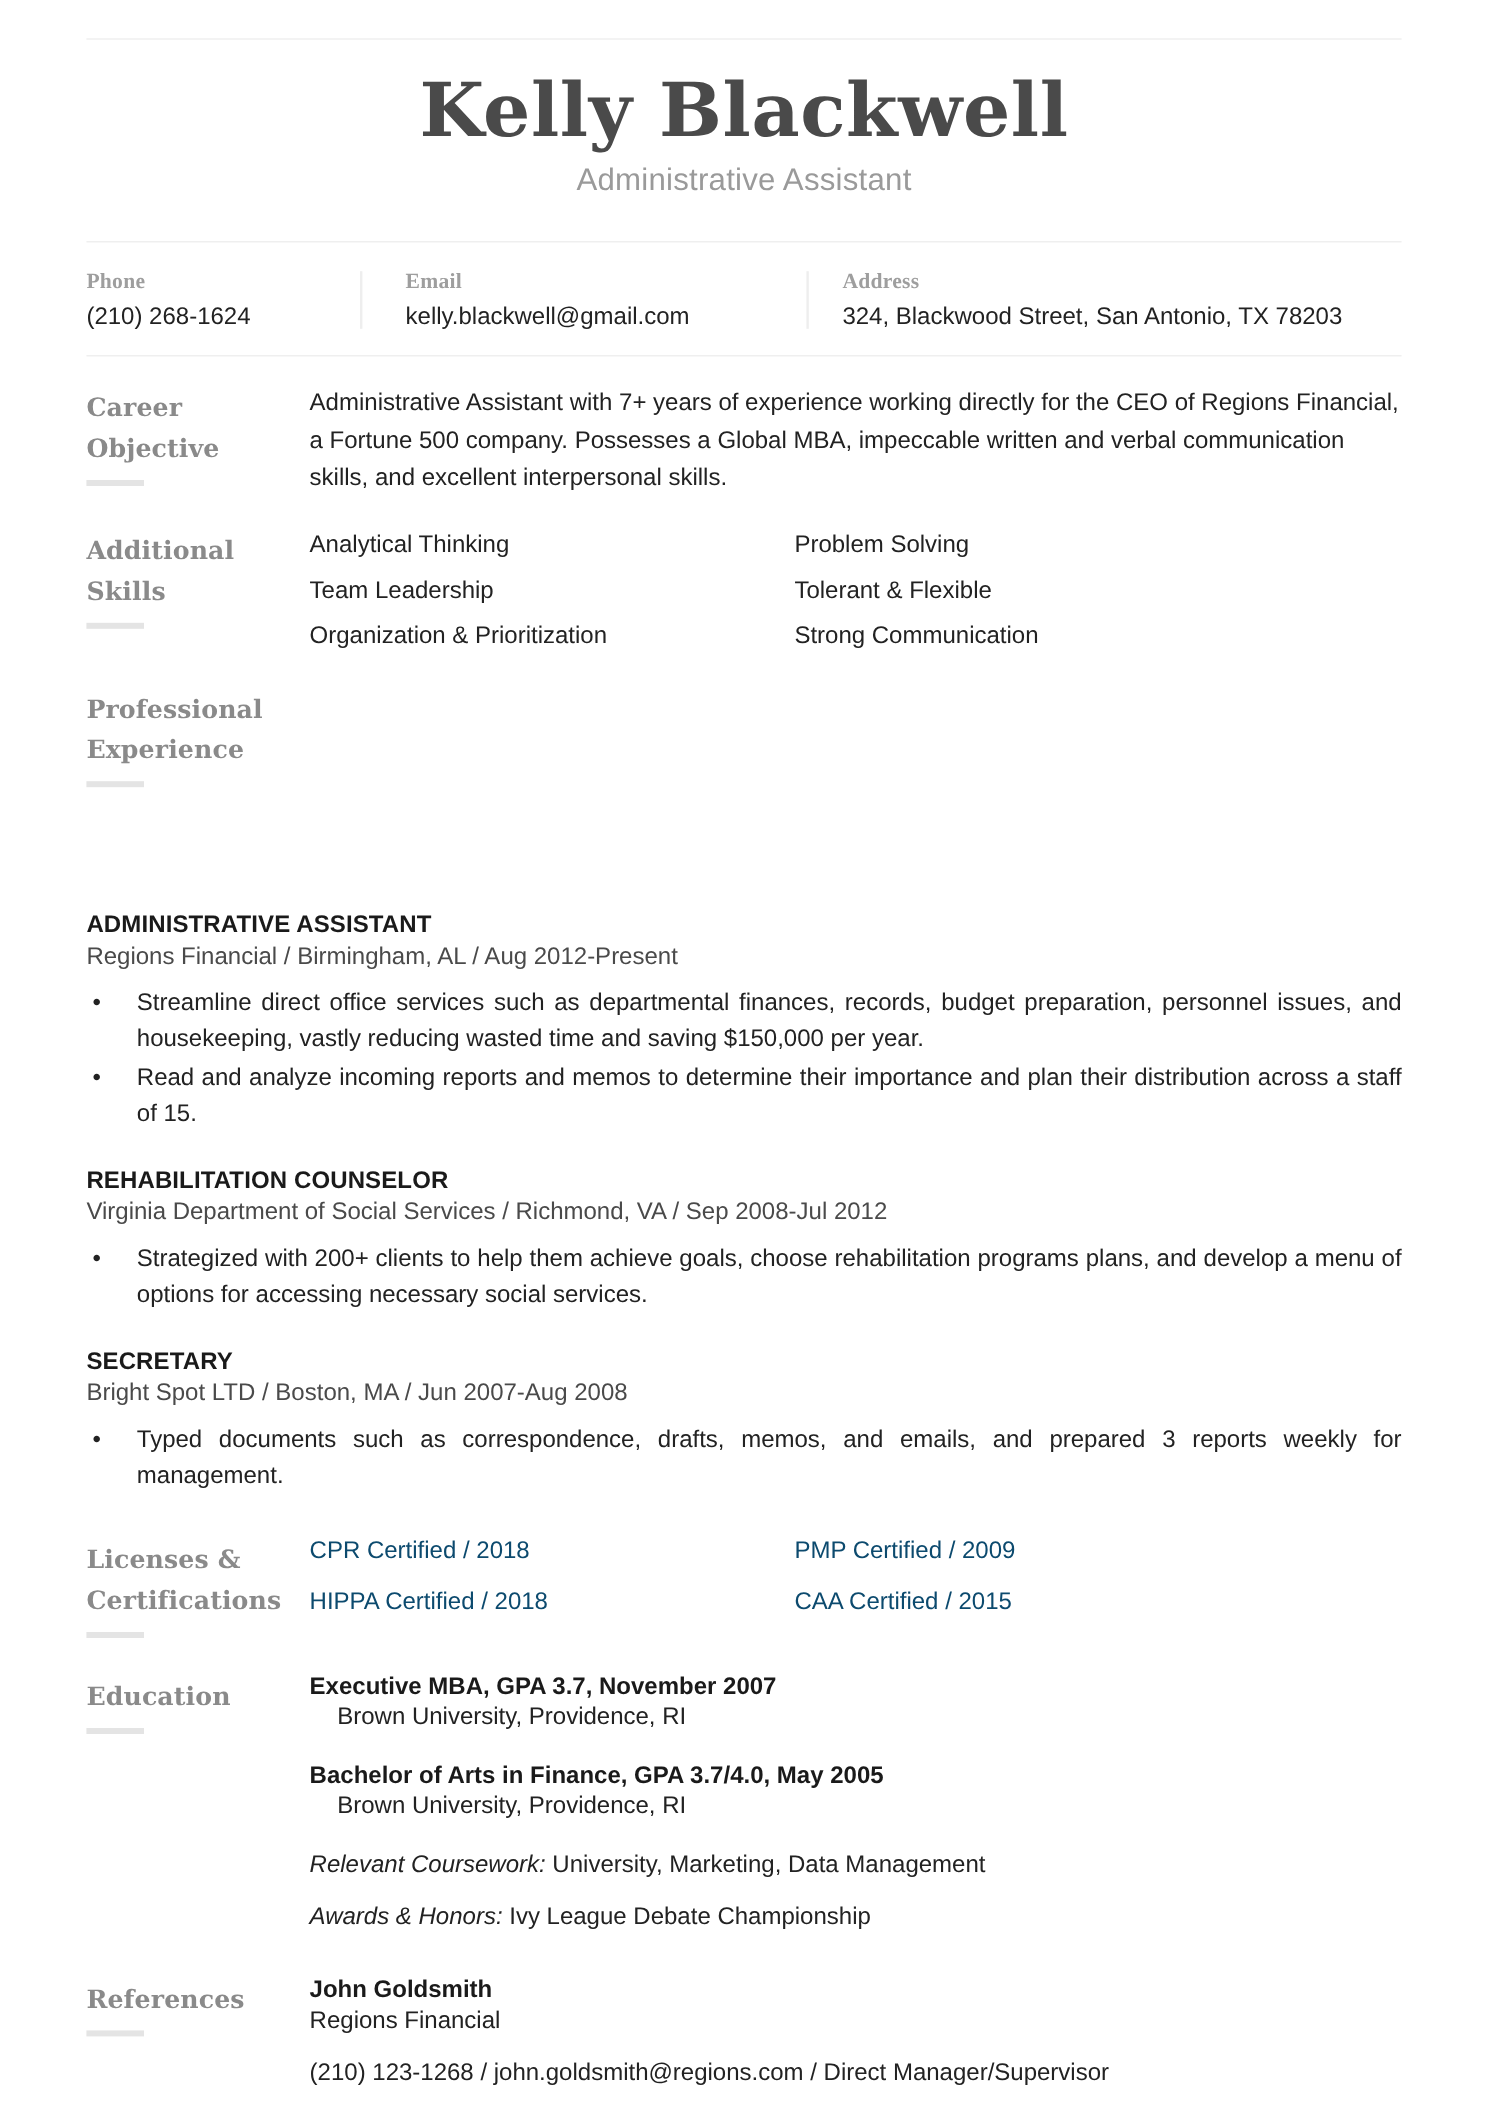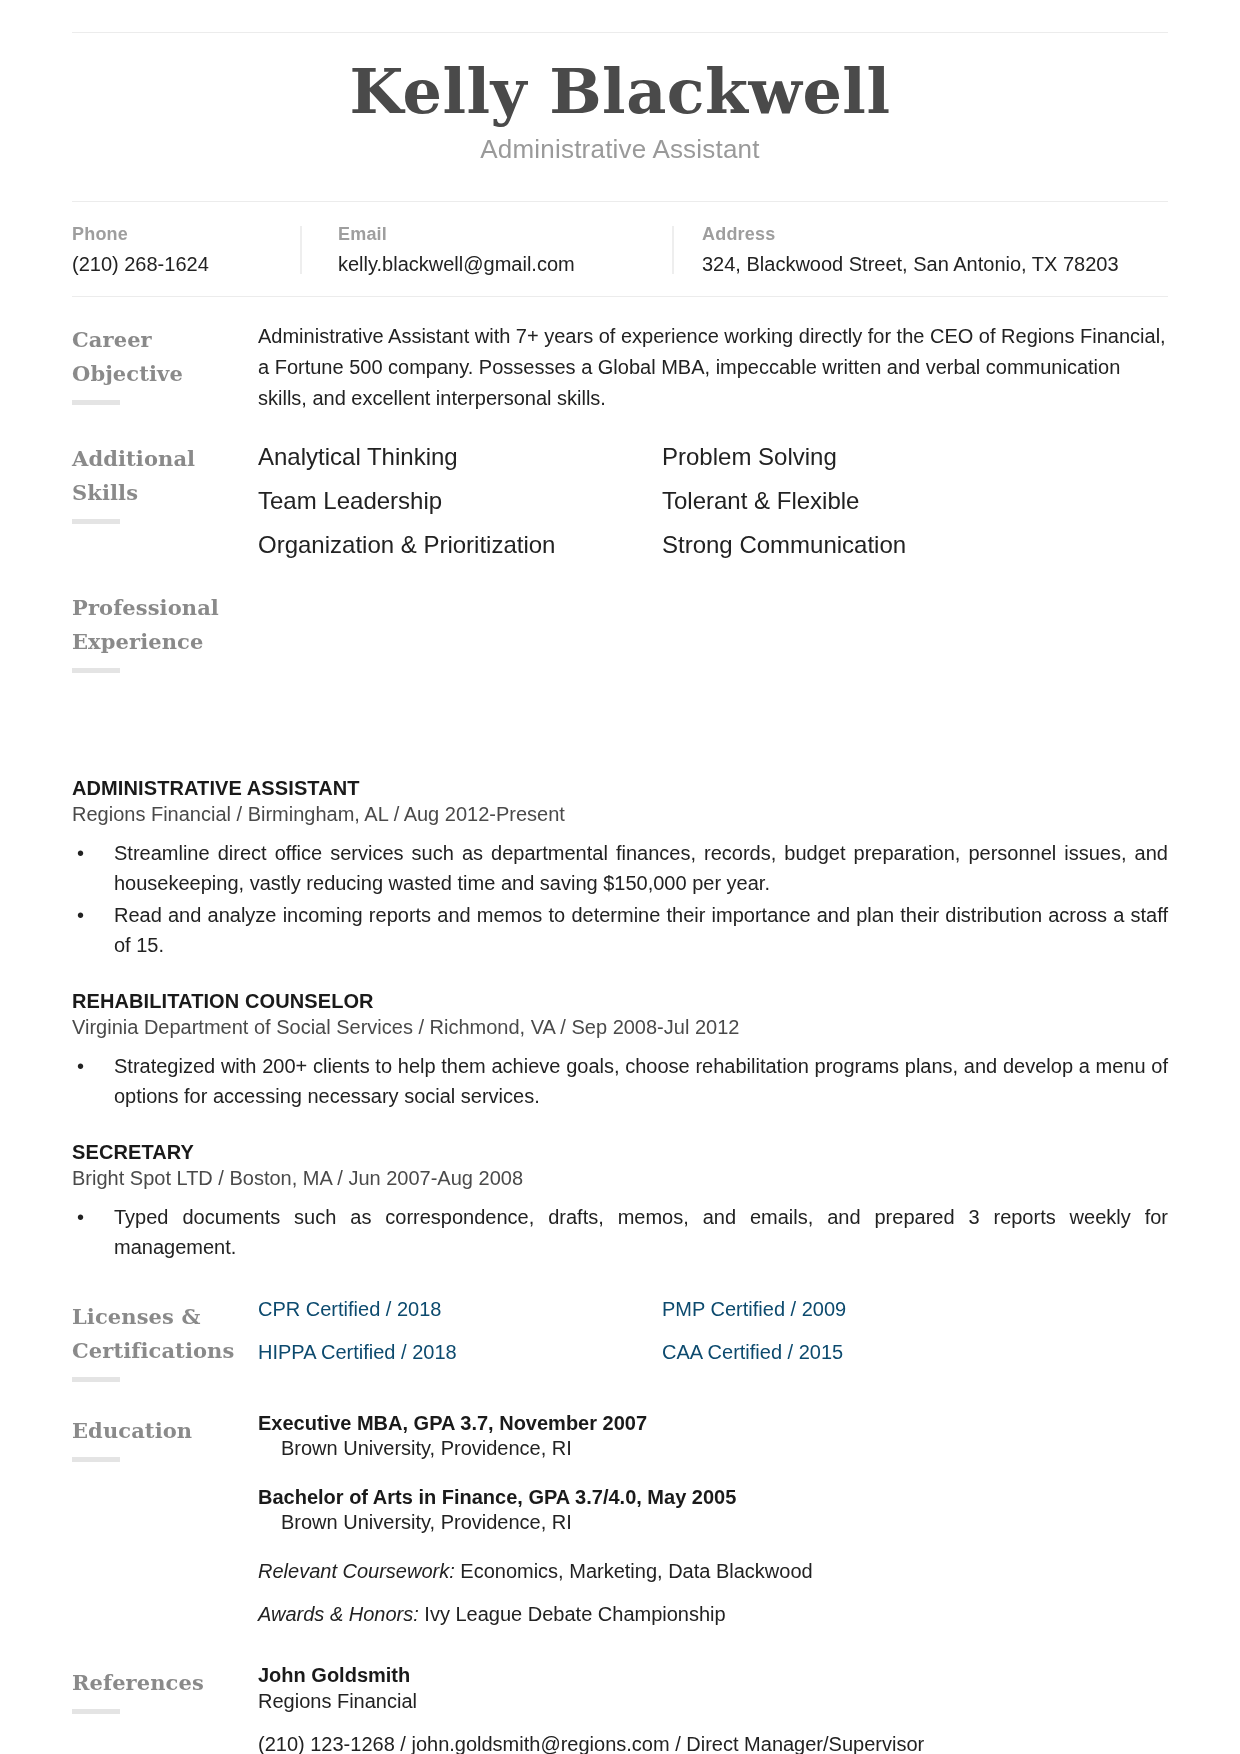--- a/index.html
+++ b/index.html
@@ -71,21 +71,21 @@
   .contact-col.address { flex: 1; padding-left: 30px; }
   .contact-col .divider {
     position: absolute;
     left: 0px;
     top: 2px;
     bottom: 2px;
     width: 2px;
     background: #eeeeee;
   }
   .contact-label {
-    font-family: Liberation Sans, sans-serif;
+    font-family: Liberation Serif, serif;
     font-size: 18px;
     font-weight: 700;
     color: #9e9e9e;
     letter-spacing: 0.2px;
     margin-bottom: 8px;
   }
   .contact-value {
     font-family: "Liberation Sans", sans-serif;
     font-size: 20px;
     color: #222222;
@@ -134,21 +134,21 @@
     color: #222222;
   }
 
   
   .skills-grid {
     display: grid;
     grid-template-columns: 404px 1fr;
     row-gap: 10px;
   }
   .skill-item {
-    font-size: 24px;
+    font-size: 20px;
     color: #222222;
     line-height: 1.4;
   }
 
   
   .job { margin-bottom: 30px; }
   .job:last-child { margin-bottom: 0; }
   .job-role {
     font-size: 20px;
     font-weight: 700;
@@ -372,21 +372,21 @@
         <div class="edu-degree">Executive MBA, GPA 3.7, November 2007</div>
         <div class="edu-school">Brown University, Providence, RI</div>
       </div>
 
       <div class="edu-entry">
         <div class="edu-degree">Bachelor of Arts in Finance, GPA 3.7/4.0, May 2005</div>
         <div class="edu-school">Brown University, Providence, RI</div>
       </div>
 
       <div class="edu-extra">
-        <span class="em">Relevant Coursework:</span><span> Economics, Marketing, Data Blackwood</span>
+        <span class="em">Relevant Coursework:</span><span> University, Marketing, Data Management</span>
       </div>
       <div class="edu-extra">
         <span class="em">Awards &amp; Honors:</span><span> Ivy League Debate Championship</span>
       </div>
 
     </div>
   </div>
 
   <div class="section sec-references">
     <div class="section-label-col">

